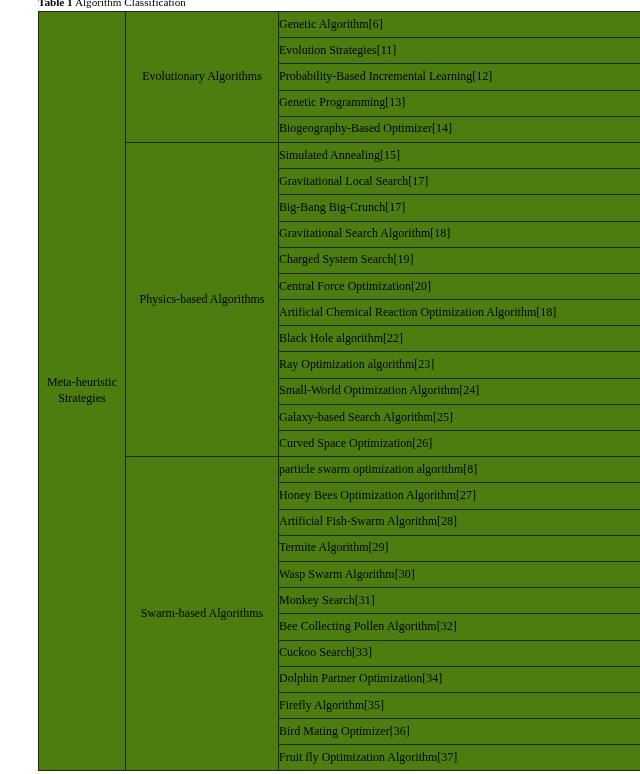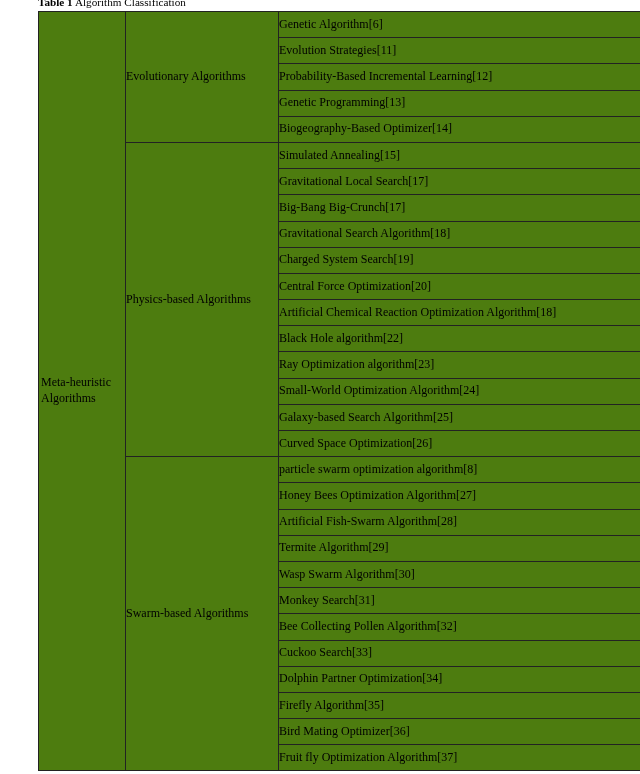--- a/index.html
+++ b/index.html
@@ -56,29 +56,30 @@
   table.classification td {
     border: 1.1px solid #222;
     padding: 0;
     vertical-align: middle;
     font-size: 12px;
     line-height: 1.15;
     background: #4d7c0f;
   }
   td.col-root {
     width: 86px;
-    text-align: left;
+    text-align: center;
     border-right-width: 1.6px;
   }
   td.col-root .rootline {
     display: block;
     padding: 1px 2px;
   }
   td.col-family {
     width: 152px;
+    text-align: center;
     border-right-width: 1.6px;
     padding: 0 3px;
   }
   td.col-algo {
     text-align: left;
     padding: 0 4px 0 7px;
     height: 25.2px;
   }
 
   
@@ -111,21 +112,21 @@
     <span class="cap-label">Table 1</span>
     <span>Algorithm Classification</span>
   </div>
 
   <div class="tbl-wrap">
     <table class="classification">
       <tbody>
           <tr>
             <td class="col-root" rowspan="29">
               <span class="rootline">Meta-heuristic</span>
-              <span class="rootline">Algorithms</span>
+              <span class="rootline">Strategies</span>
             </td>
             <td class="col-family" rowspan="5">Evolutionary Algorithms</td>
             <td class="col-algo">Genetic Algorithm[6]</td>
           </tr>
           <tr>
             <td class="col-algo">Evolution Strategies[11]</td>
           </tr>
           <tr>
             <td class="col-algo">Probability-Based Incremental Learning[12]</td>
           </tr>

